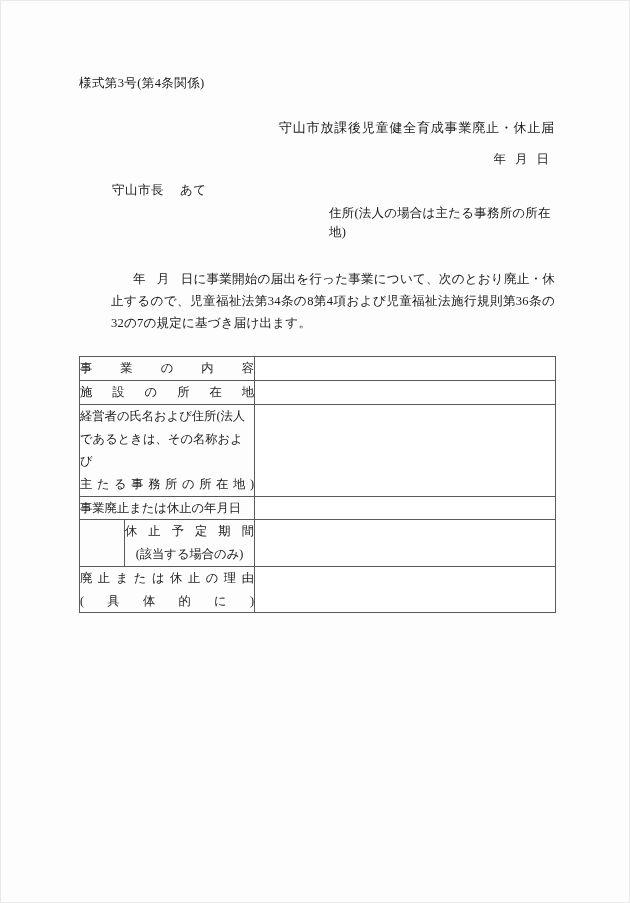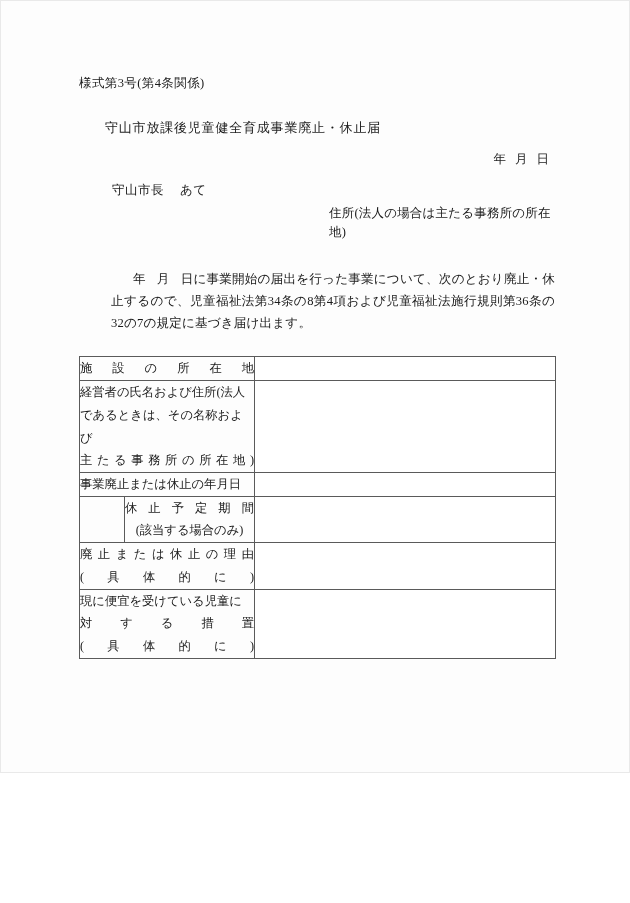--- a/index.html
+++ b/index.html
@@ -12,41 +12,41 @@
     height: 903px;
     position: relative;
     font-family: "Liberation Serif", "DejaVu Serif", serif;
     color: #1a1a1a;
     overflow: hidden;
   }
   .page {
     position: absolute;
     left: 0; top: 0;
     width: 630px;
-    height: 773px;
+    height: 903px;
     background: #fdfdfd;
     border: 1px solid #e9e9e9;
     box-sizing: border-box;
   }
   .doc {
     position: absolute;
     left: 78px;
     top: 74px;
     width: 476px;
   }
 
   
   .form-no {
     font-size: 12.5px;
     letter-spacing: .4px;
     line-height: 1.4;
   }
   .title {
     margin-top: 26px;
-    text-align: left;
+    text-align: right;
     font-size: 13px;
     letter-spacing: .8px;
     padding-left: 26px;
   }
   .date-line {
     margin-top: 14px;
     text-align: right;
     font-size: 12.5px;
     padding-right: 6px;
   }
@@ -152,20 +152,26 @@
     </div>
 
     <table class="form-table">
       <colgroup>
         <col style="width:45px">
         <col style="width:130px">
         <col style="width:301px">
       </colgroup>
       <tbody>
 
+        <tr class="row-h1">
+          <td class="lbl" colspan="2">
+            <span class="spread">事業の内容</span>
+          </td>
+          <td class="val"></td>
+        </tr>
 
         <tr class="row-h1">
           <td class="lbl" colspan="2">
             <span class="spread">施設の所在地</span>
           </td>
           <td class="val"></td>
         </tr>
 
         <tr>
           <td class="lbl" colspan="2">
@@ -193,26 +199,18 @@
         </tr>
 
         <tr>
           <td class="lbl" colspan="2">
             <span class="spread">廃止または休止の理由</span>
             <span class="spread">(具体的に)</span>
           </td>
           <td class="val"></td>
         </tr>
 
-        <tr>
-          <td class="lbl" colspan="2">
-            <span class="plain">現に便宜を受けている児童に</span>
-            <span class="spread">対する措置</span>
-            <span class="spread">(具体的に)</span>
-          </td>
-          <td class="val"></td>
-        </tr>
 
       </tbody>
     </table>
 
   </div>
 </div>
 
 </body></html>

